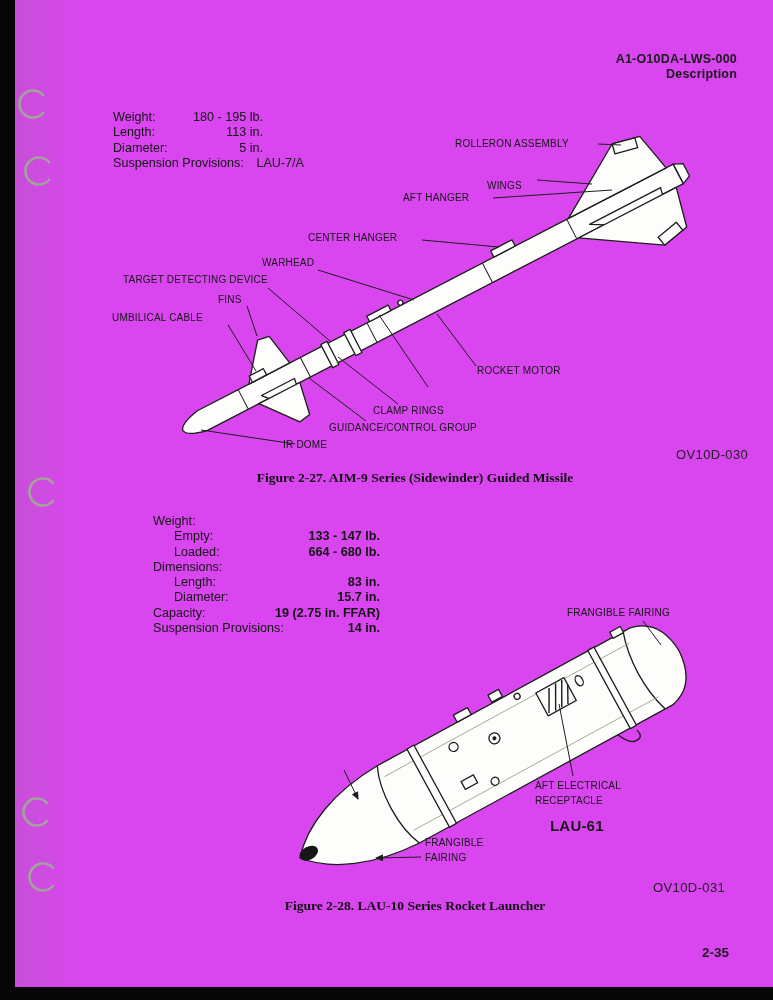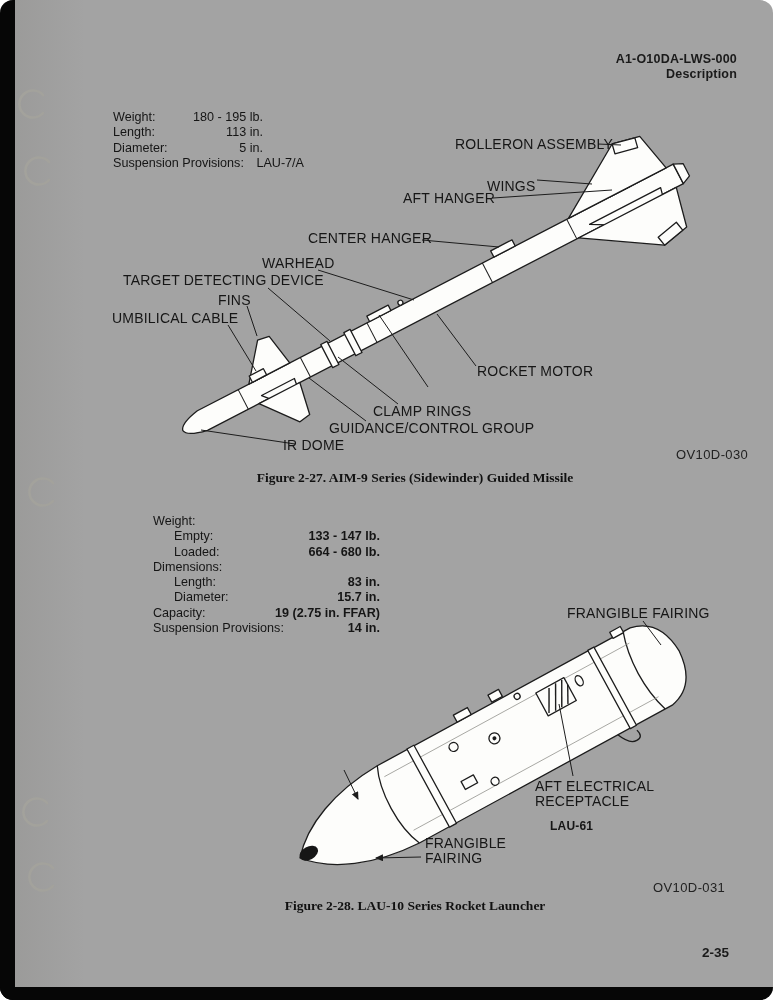--- a/index.html
+++ b/index.html
@@ -1,40 +1,40 @@
 <!DOCTYPE html>
 <html><head>
 <meta charset="utf-8">
 <style>
   * { margin:0; padding:0; box-sizing:border-box; }
   html,body { background:#ffffff; }
   .page {
     position:relative; width:773px; height:1000px;
-    background:#a3a3a3; overflow:hidden;
-    font-family:"Liberation Sans", sans-serif; color:#1a1a1a;border-radius:13px;
+    background:#d946ef; overflow:hidden;
+    font-family:"Liberation Sans", sans-serif; color:#1a1a1a;
   }
   .edge-left  { position:absolute; left:0; top:0; width:15px; height:1000px; background:#060606; }
   .edge-bottom{ position:absolute; left:0; top:987px; width:773px; height:13px; background:#060606; }
   .margin-shade{ position:absolute; left:15px; top:0; width:70px; height:1000px;
     background:linear-gradient(90deg, rgba(120,118,112,0.18), rgba(252,252,250,0)); }
   .art { position:absolute; left:0; top:0; }
   .header-block { position:absolute; right:36px; top:52px; text-align:right;
     font-weight:bold; font-size:12.5px; line-height:15px; letter-spacing:.2px; }
   .specs { position:absolute; font-size:12.6px; color:#151515; }
   .spec-row { position:relative; height:15.3px; white-space:nowrap; }
   .spec-label { position:absolute; left:0; white-space:nowrap; }
   .spec-label.ind { left:11px;margin-left:10px; }
   .spec-value { position:absolute; left:0; text-align:right; white-space:nowrap; }
   #specs1 .spec-value { width:150px; }
   #specs2 .spec-value { width:227px;font-weight:bold; }
   .spec-row.inline .spec-label { position:static; }
   .spec-row.inline .spec-value { position:static; width:auto; margin-left:9px; text-align:left; }
-  .callout { position:absolute; font-size:14px; letter-spacing:.2px; color:#161616;
+  .callout { position:absolute; font-size:10px; letter-spacing:.2px; color:#161616;
     white-space:pre-line; line-height:14.5px; }
-  .callout.bold { font-weight:bold; font-size:12px;padding-left:12px; }
+  .callout.bold { font-weight:bold; font-size:15px;padding-left:12px; }
   .refcode { position:absolute; font-size:13px; letter-spacing:.4px; color:#222; }
   .caption { position:absolute; left:55px; width:720px; text-align:center;
     font-family:"Liberation Serif", serif; font-weight:bold; font-size:13.5px; color:#111; }
   .pageno { position:absolute; left:702px; top:945px; font-weight:bold; font-size:13.5px; }
 </style>
 </head>
 <body>
 
 <div class="page">
 

